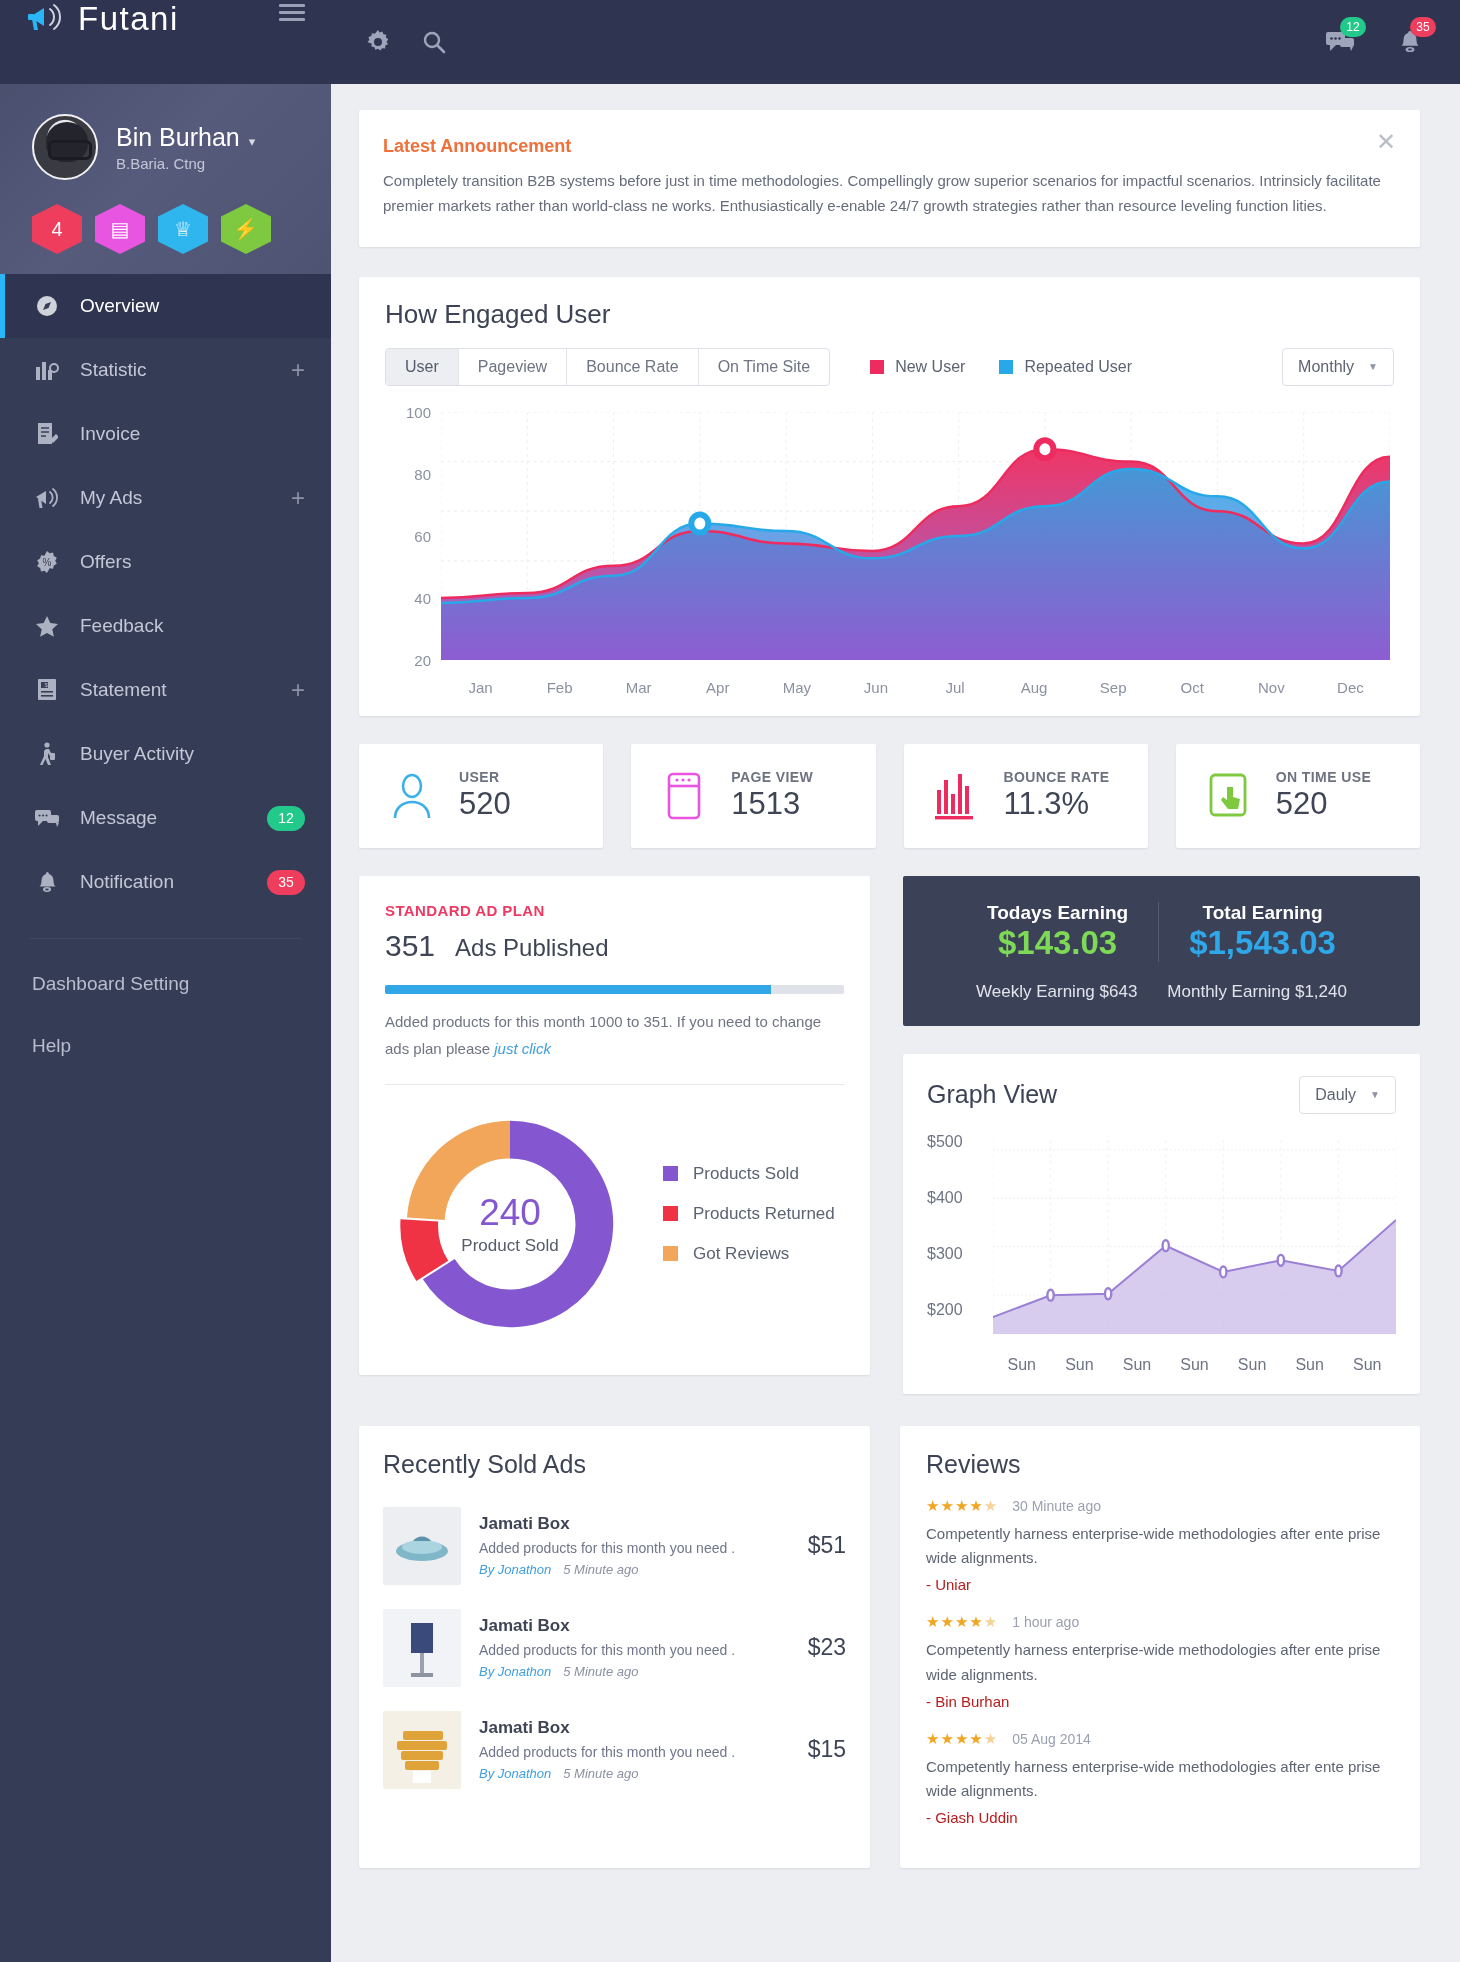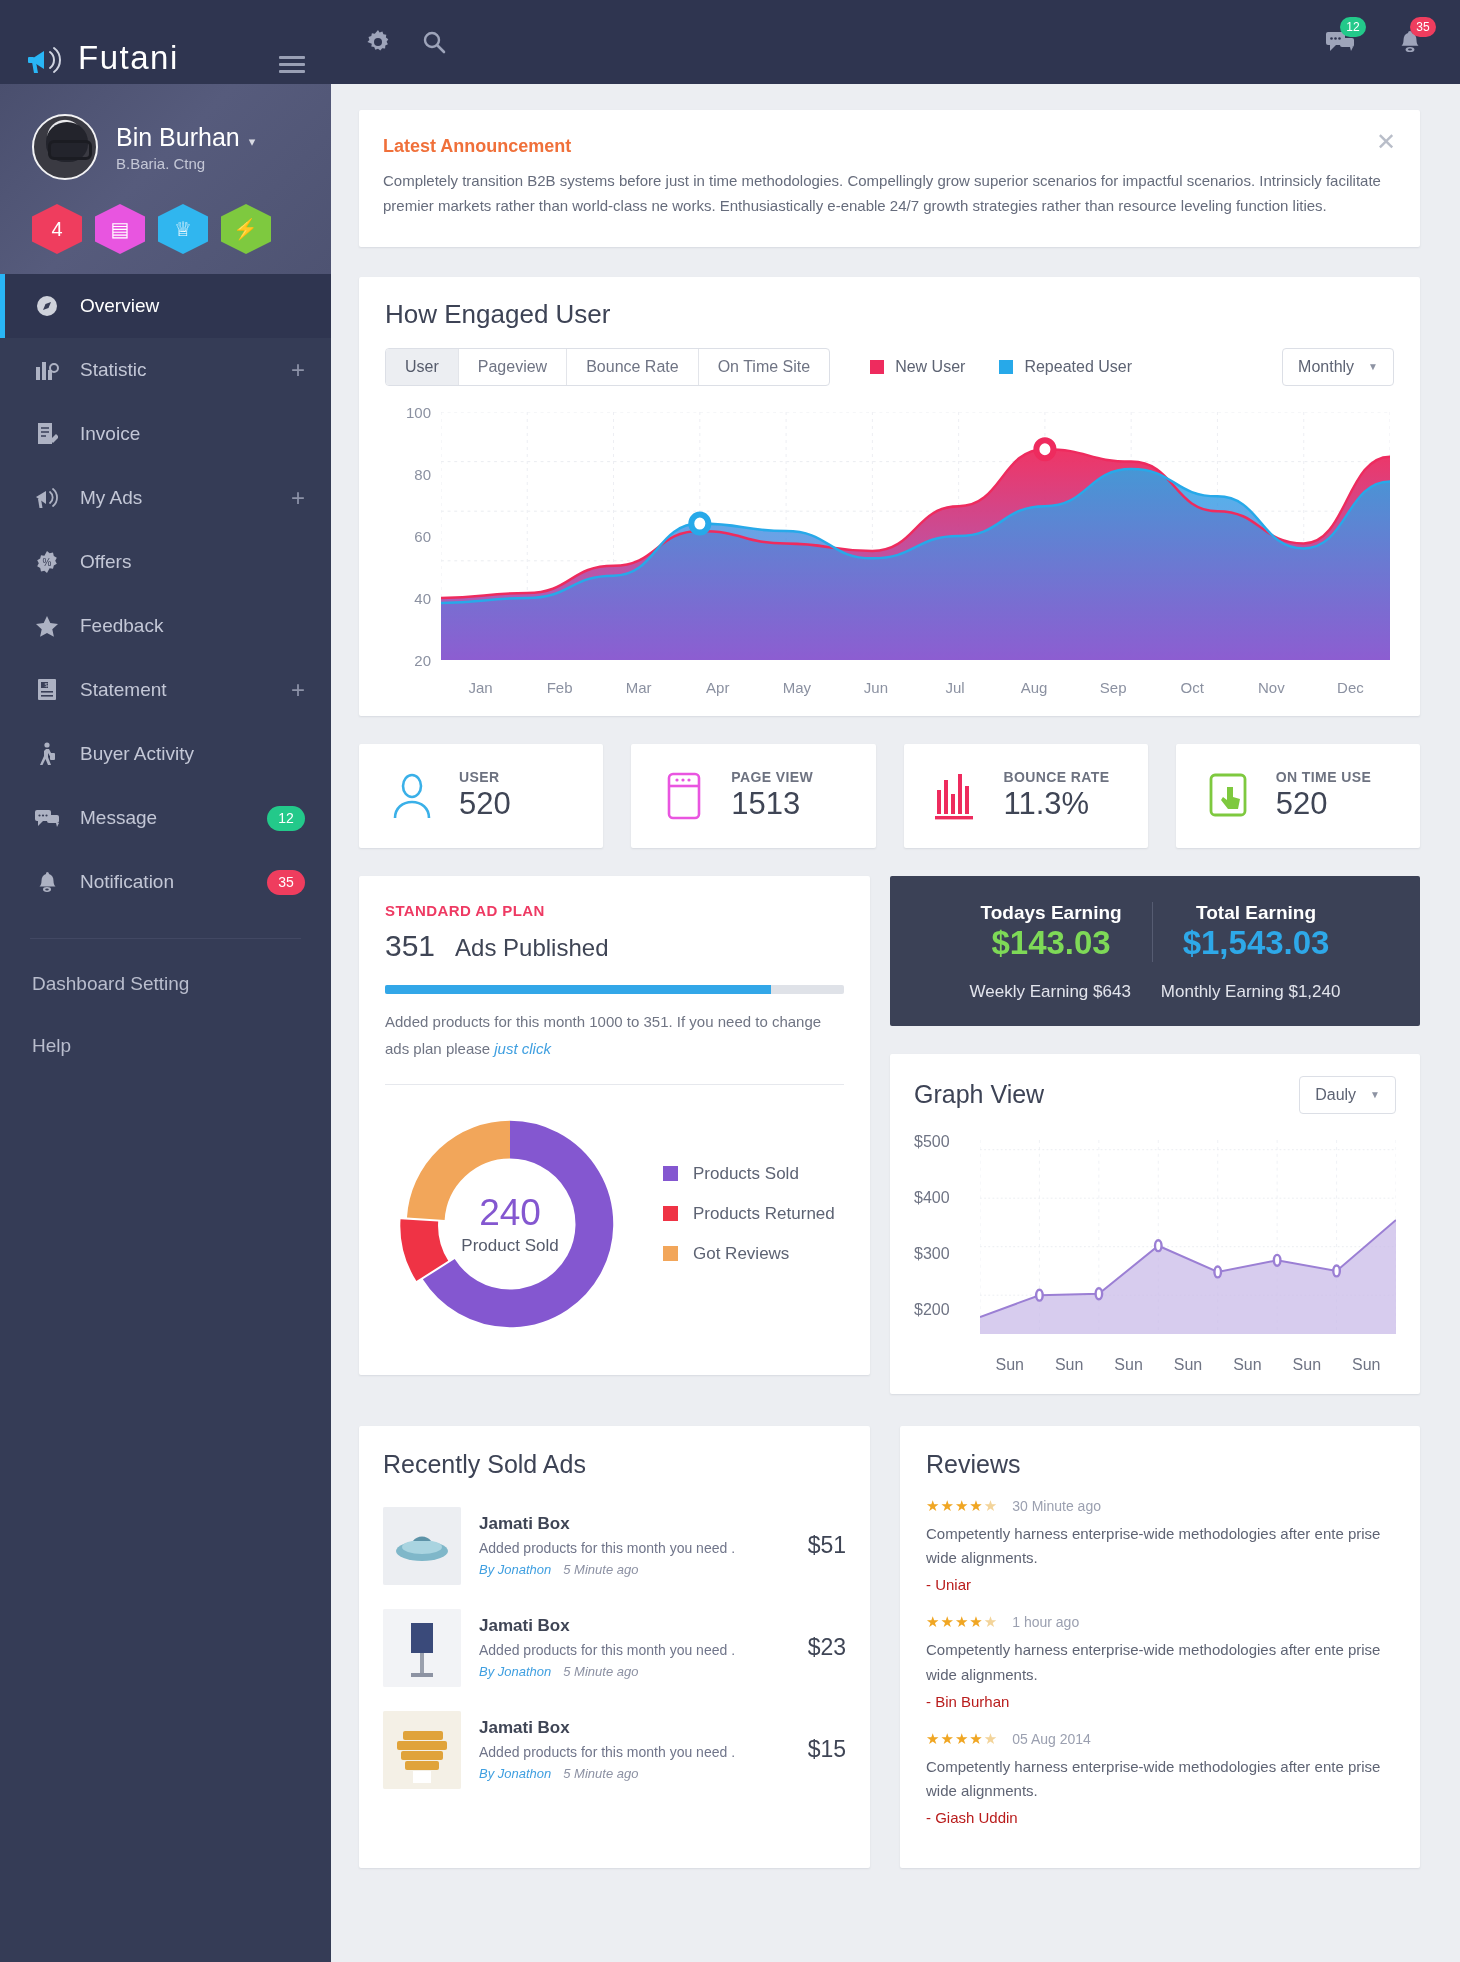--- a/index.html
+++ b/index.html
@@ -1,21 +1,21 @@
 <!DOCTYPE html>
 <html><head>
 <meta charset="utf-8">
 <style>
   *{box-sizing:border-box;margin:0;padding:0;}
   body{width:1460px;height:1962px;font-family:"Liberation Sans",sans-serif;background:#eceef2;overflow:hidden;position:relative;}
   .app{display:flex;width:1460px;height:1962px;}
 
   
   .sidebar{width:331px;flex:0 0 331px;background:#353c56;position:relative;}
-  .brand{height:84px;background:#2f3550;display:flex;align-items:flex-end;padding:7px 26px;}
+  .brand{height:84px;background:#2f3550;display:flex;align-items:flex-start;padding:0 26px;}
   .brand-logo{width:42px;height:34px;margin-right:10px;flex:0 0 42px;}
   .brand-name{color:#fff;font-size:33px;letter-spacing:1.5px;font-weight:400;}
   .hamburger{margin-left:auto;width:26px;}
   .hamburger span{display:block;height:3px;background:#9aa0b5;margin:4px 0;border-radius:1px;}
 
   .profile{height:190px;background:linear-gradient(135deg,#4a4f6e 0%,#565b7c 45%,#4e5372 100%);padding:30px 0 0 32px;position:relative;overflow:hidden;}
   .profile-row{display:flex;align-items:center;}
   .avatar{width:66px;height:66px;border-radius:50%;background:radial-gradient(circle at 50% 35%,#e9e9ec 0 34%,#3a3a42 36% 100%);
           flex:0 0 66px;margin-right:18px;position:relative;overflow:hidden;border:2px solid #f2f2f4;}
   .avatar:before{content:"";position:absolute;left:12px;top:6px;width:42px;height:40px;border-radius:50% 50% 45% 45%;background:#23242c;}
@@ -81,21 +81,21 @@
 
   
   .stats{display:flex;gap:28px;margin-bottom:28px;}
   .stat{flex:1;background:#fff;border-radius:2px;box-shadow:0 1px 2px rgba(40,45,70,.10);height:104px;
         display:flex;align-items:center;padding:0 0 0 26px;gap:20px;}
   .stat-ico{width:54px;flex:0 0 54px;display:flex;align-items:center;justify-content:center;}
   .stat-cap{font-size:14px;color:#6d7280;letter-spacing:.4px;font-weight:bold;}
   .stat-val{font-size:31px;color:#3f4555;font-weight:400;margin-top:1px;}
 
   
-  .midrow{display:flex;gap:20px;margin-bottom:32px;align-items:flex-start;}
+  .midrow{display:flex;gap:33px;margin-bottom:32px;align-items:flex-start;}
   .leftcol{width:511px;flex:0 0 511px;}
   .rightcol{flex:1;min-width:0;}
   .adplan{padding:26px 26px 10px 26px;}
   .ad-kicker{color:#ee3a63;font-size:15px;font-weight:bold;letter-spacing:.4px;}
   .ad-head{display:flex;align-items:baseline;gap:20px;margin-top:10px;}
   .ad-num{font-size:30px;color:#3f4555;}
   .ad-lbl{font-size:24px;color:#3f4555;}
   .prog{height:9px;background:#dfe2e8;border-radius:2px;margin-top:22px;overflow:hidden;}
   .prog i{display:block;height:100%;background:#32a7e8;}
   .ad-note{font-size:15px;color:#707584;line-height:1.8;margin-top:14px;}

